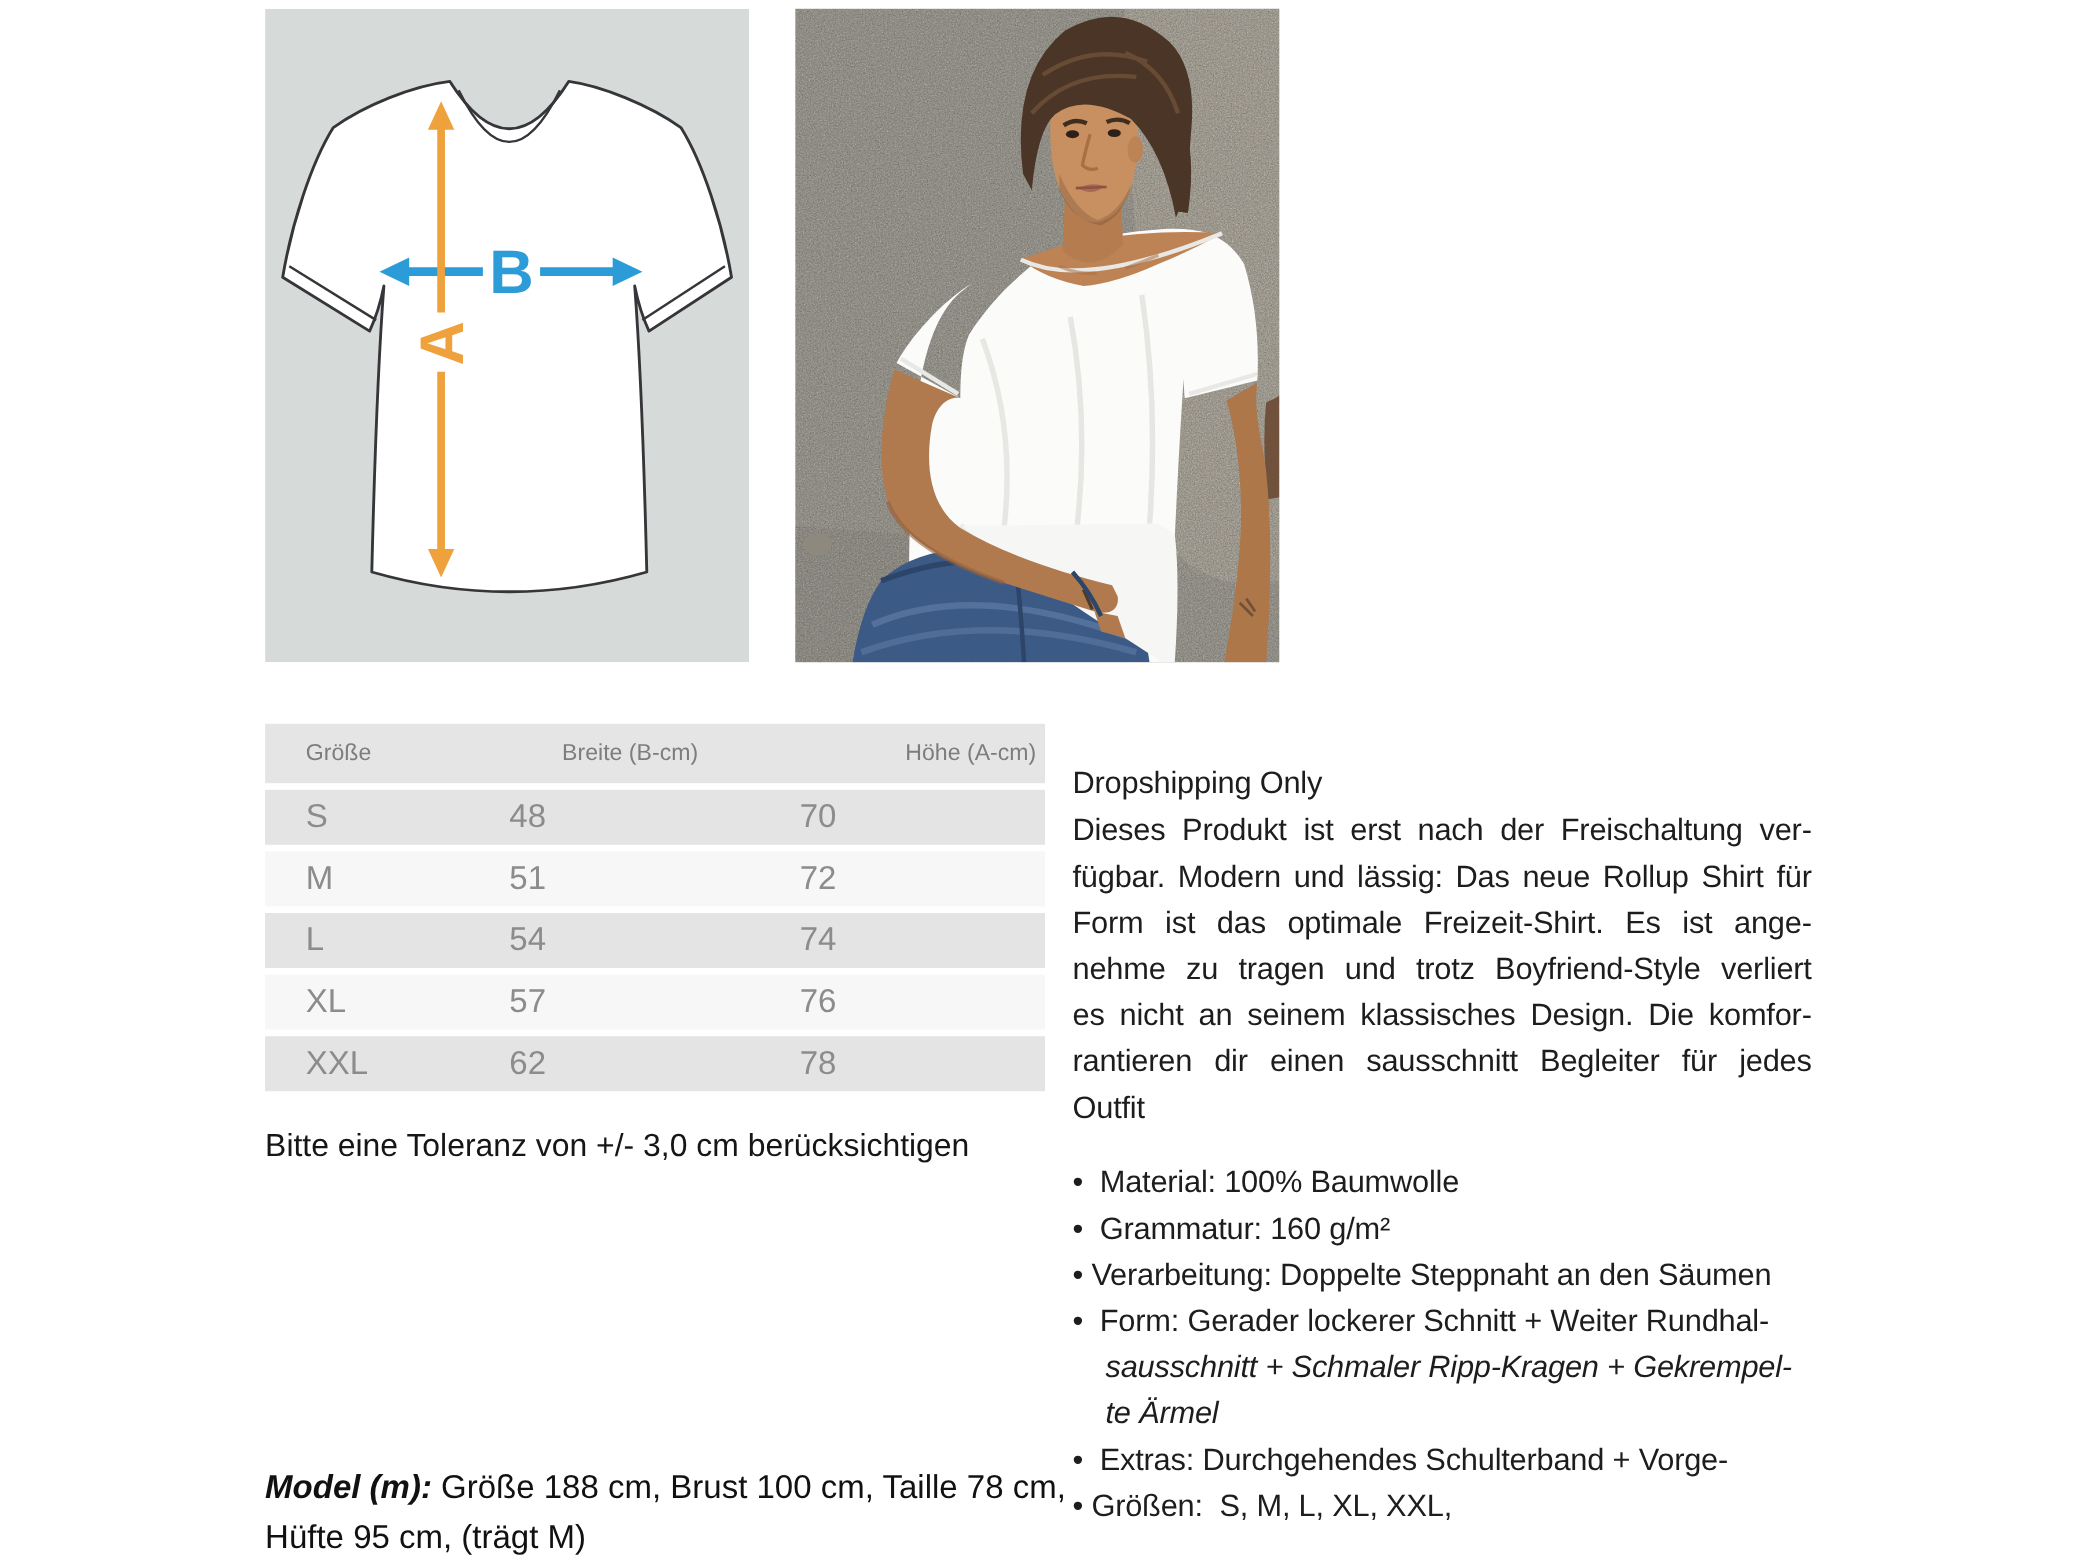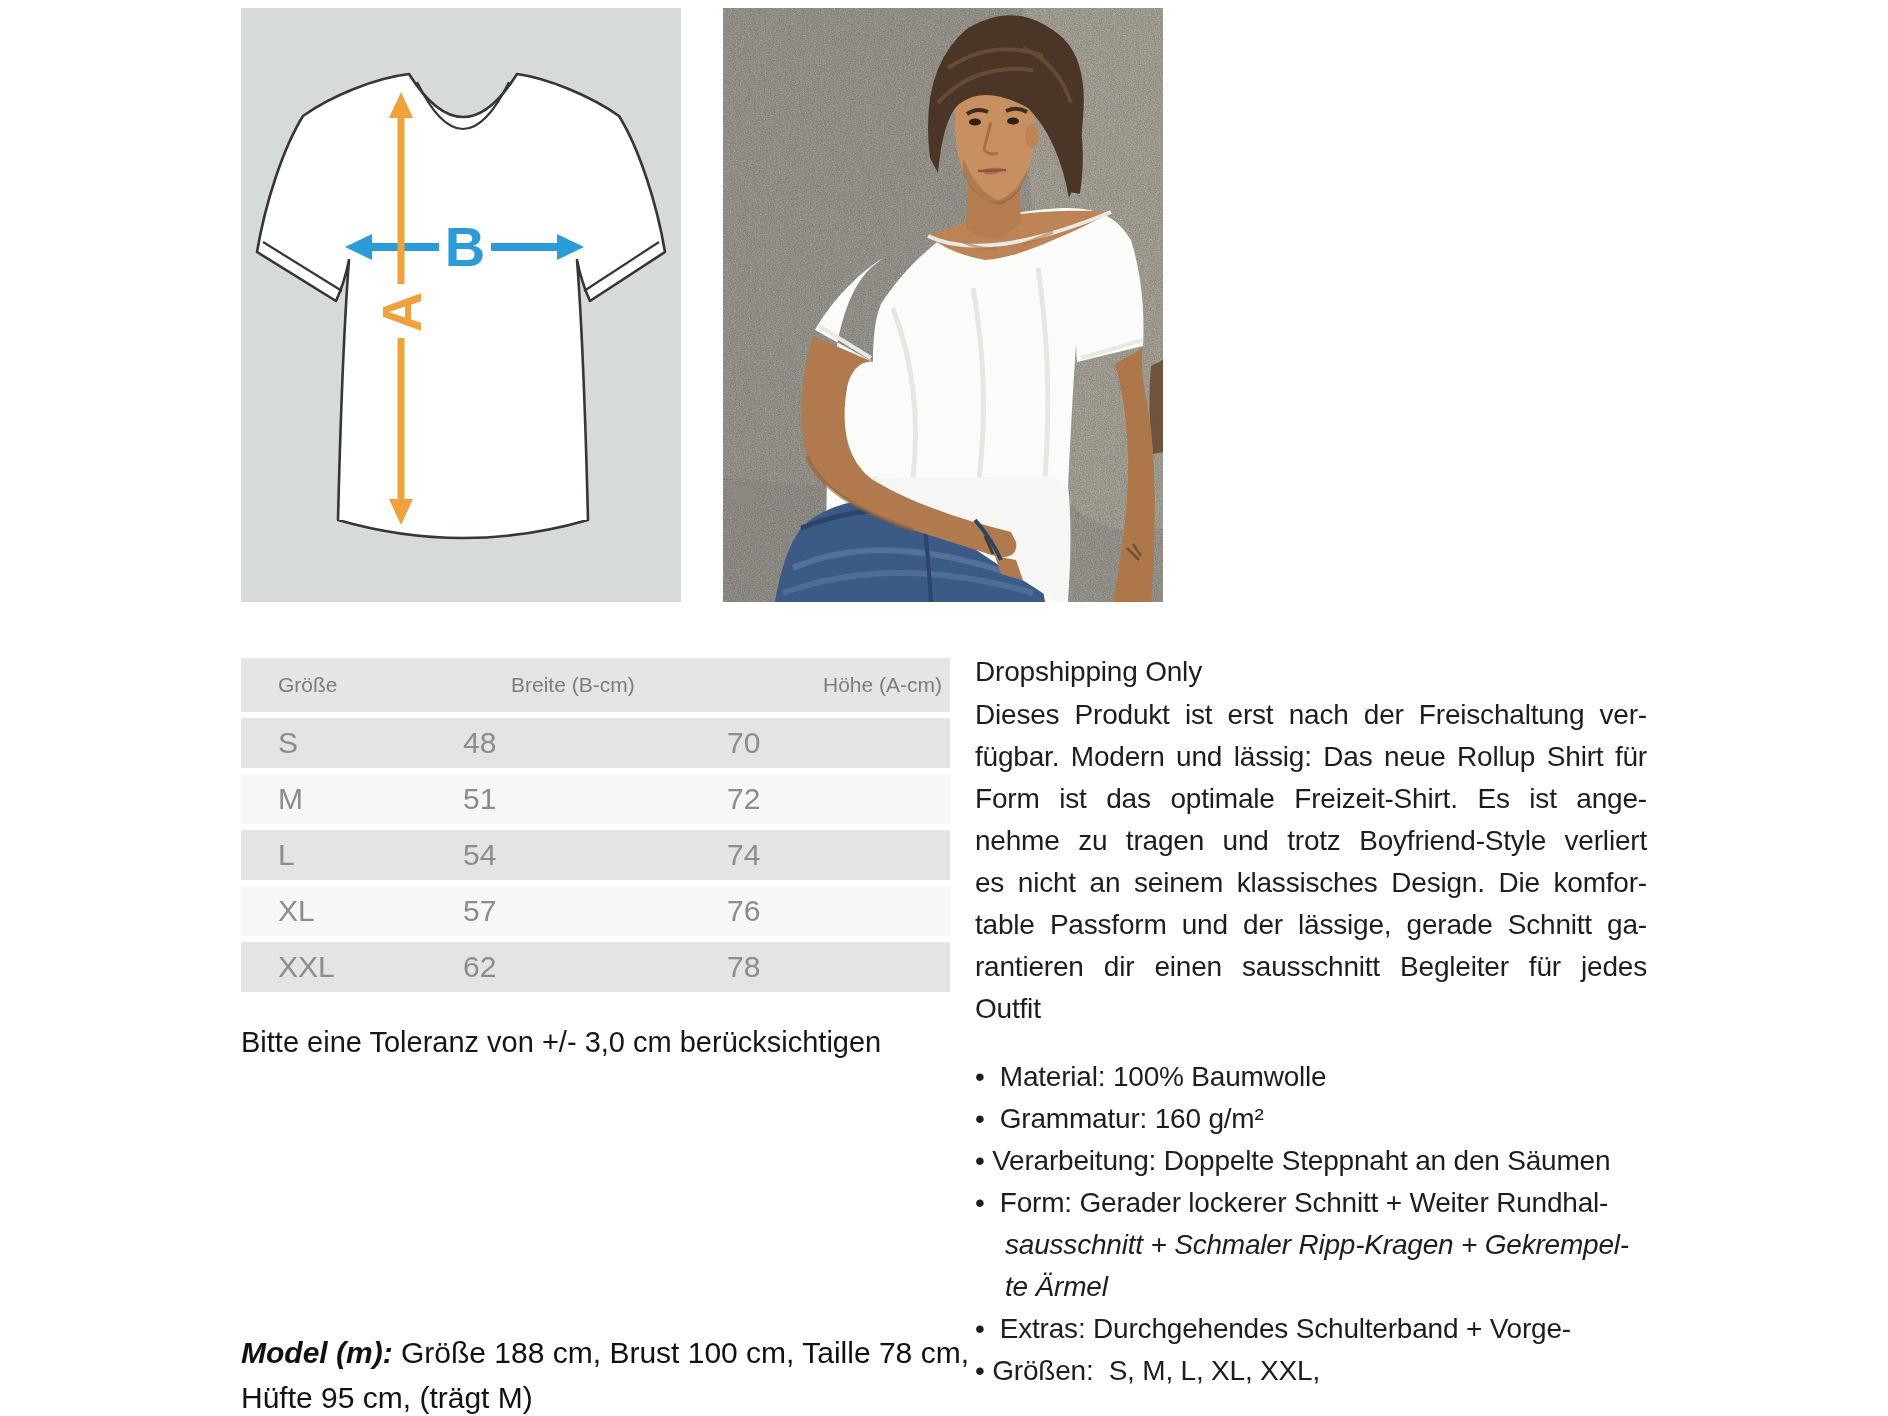--- a/index.html
+++ b/index.html
@@ -22,21 +22,21 @@
 
   .tolerance{position:absolute;left:241px;top:1026px;font-size:29px;color:#161616;}
 
   .model-note{position:absolute;left:241px;top:1330px;font-size:30px;line-height:45px;color:#111;}
   .model-note .bold{font-weight:bold;font-style:italic;}
 
   
   .right-col{position:absolute;left:975px;top:650px;width:672px;font-size:28px;
              color:#1d1d1d;letter-spacing:-0.2px;}
   .rline{height:42px;line-height:42px;overflow:visible;}
-  .rline.title{height:44px;line-height:44px;}
+  .rline.title{height:44px;line-height:44px;margin-top:40px;}
   .rline.j{text-align:justify;text-align-last:justify;}
   .rline.b{white-space:pre;}
   .rline.cont{padding-left:30px;white-space:pre;font-style:italic;}
   .rgap{height:26px;}
 </style>
 </head>
 <body>
 
 <div class="page">
 
@@ -215,21 +215,20 @@
     <div>Hüfte 95 cm, (trägt M)</div>
   </div>
 
   <div class="right-col">
     <div class="rline title">Dropshipping Only</div>
     <div class="rline j">Dieses Produkt ist erst nach der Freischaltung ver-</div>
     <div class="rline j">fügbar. Modern und lässig: Das neue Rollup Shirt für</div>
     <div class="rline j">Form ist das optimale Freizeit-Shirt. Es ist ange-</div>
     <div class="rline j">nehme zu tragen und trotz Boyfriend-Style verliert</div>
     <div class="rline j">es nicht an seinem klassisches Design. Die komfor-</div>
-    <div class="rline j">table Passform und der lässige,  gerade Schnitt ga-</div>
     <div class="rline j">rantieren dir einen sausschnitt Begleiter für jedes</div>
     <div class="rline">Outfit</div>
     <div class="rgap"></div>
     <div class="rline b">•  Material: 100% Baumwolle</div>
     <div class="rline b">•  Grammatur: 160 g/m²</div>
     <div class="rline b">• Verarbeitung: Doppelte Steppnaht an den Säumen</div>
     <div class="rline b">•  Form: Gerader lockerer Schnitt + Weiter Rundhal-</div>
     <div class="rline cont">sausschnitt + Schmaler Ripp-Kragen + Gekrempel-</div>
     <div class="rline cont">te Ärmel</div>
     <div class="rline b">•  Extras: Durchgehendes Schulterband + Vorge-</div>

